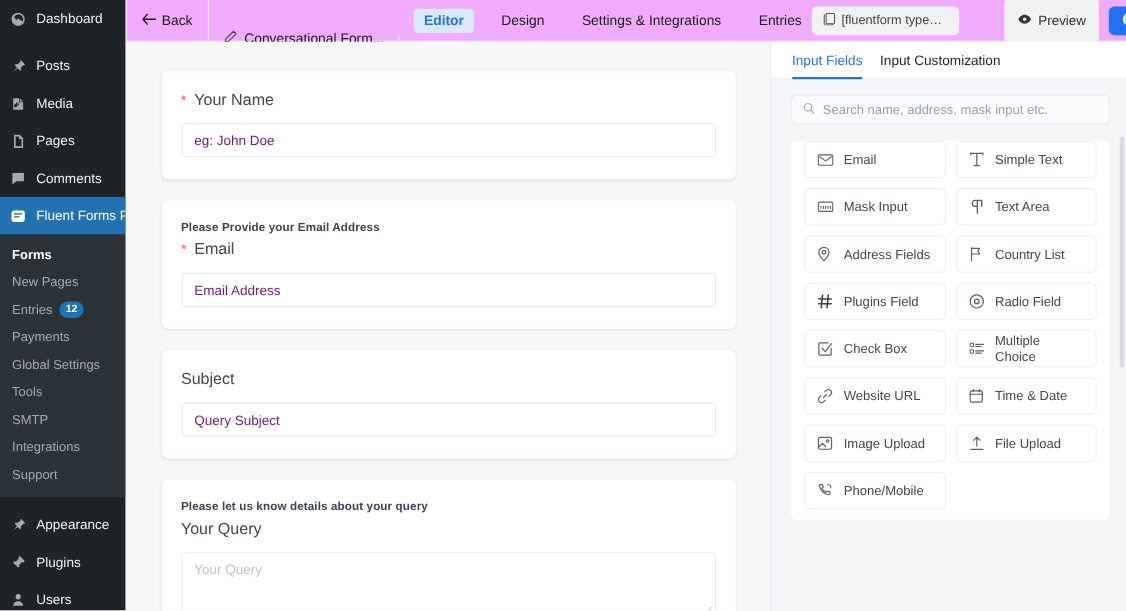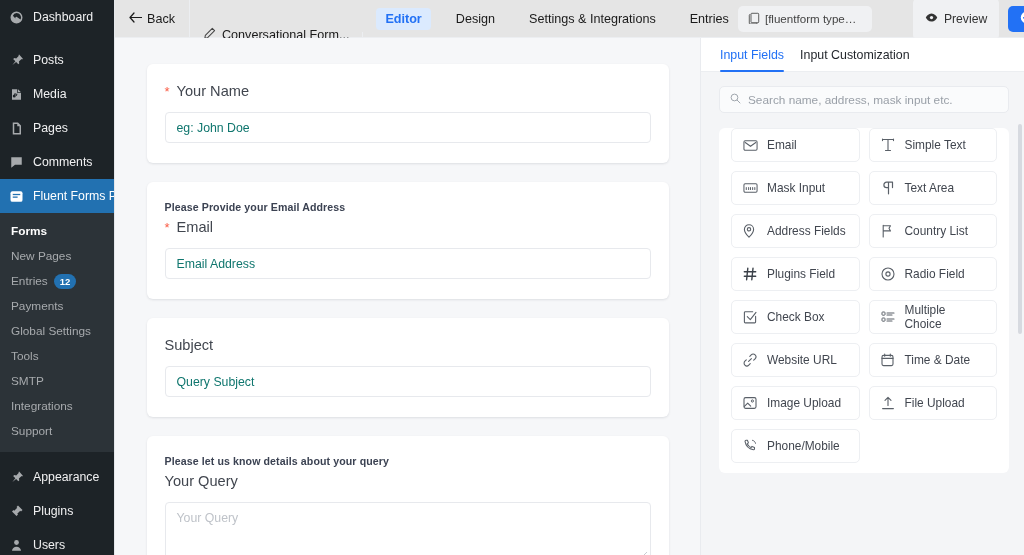--- a/index.html
+++ b/index.html
@@ -57,21 +57,21 @@
 
   
   .main {
     flex: 1 1 auto; height: 555px; background: #fff;
     display: flex; flex-direction: column; overflow: hidden;
     border-left: 1px solid #e4e7eb;
   }
 
   
   .toolbar {
-    height: 38px; flex: 0 0 38px; background: #e5e5e5;
+    height: 38px; flex: 0 0 38px; background: #f0abfc;
     border-bottom: 1px solid #eceef1;
     display: flex; align-items: stretch;
   }
   .tb-back {
     display: flex; align-items: center; gap: 5px;
     padding: 0 14px 0 14px; font-size: 12.6px; color: #1a1a1a;
     border-right: 1px solid #eceef1;
   }
   .tb-title {
     display: flex; align-items: center; gap: 6px;
@@ -127,21 +127,21 @@
     margin-bottom: 6px; letter-spacing: .1px;
   }
   .f-label {
     font-size: 14.6px; color: #41464f; margin-bottom: 13px;
     display: flex; align-items: baseline; gap: 7px;
   }
   .req { color: #fa5c45; font-size: 13px; line-height: 1; }
   .f-input {
     height: 31px; border: 1px solid #e7e9ed; border-radius: 4px;
     display: flex; align-items: center; padding: 0 11px;
-    font-size: 12.3px; color: #0f766e; background: #fff;
+    font-size: 12.3px; color: #701a75; background: #fff;
   }
   .f-textarea {
     height: 58px; border: 1px solid #e7e9ed; border-radius: 4px;
     padding: 8px 11px; font-size: 12.3px; color: #bfc3c9;
     background: #fff; position: relative;
   }
   .f-textarea .grip {
     position: absolute; right: 2px; bottom: 2px; width: 9px; height: 9px;
     color: #c9ccd2;
   }

